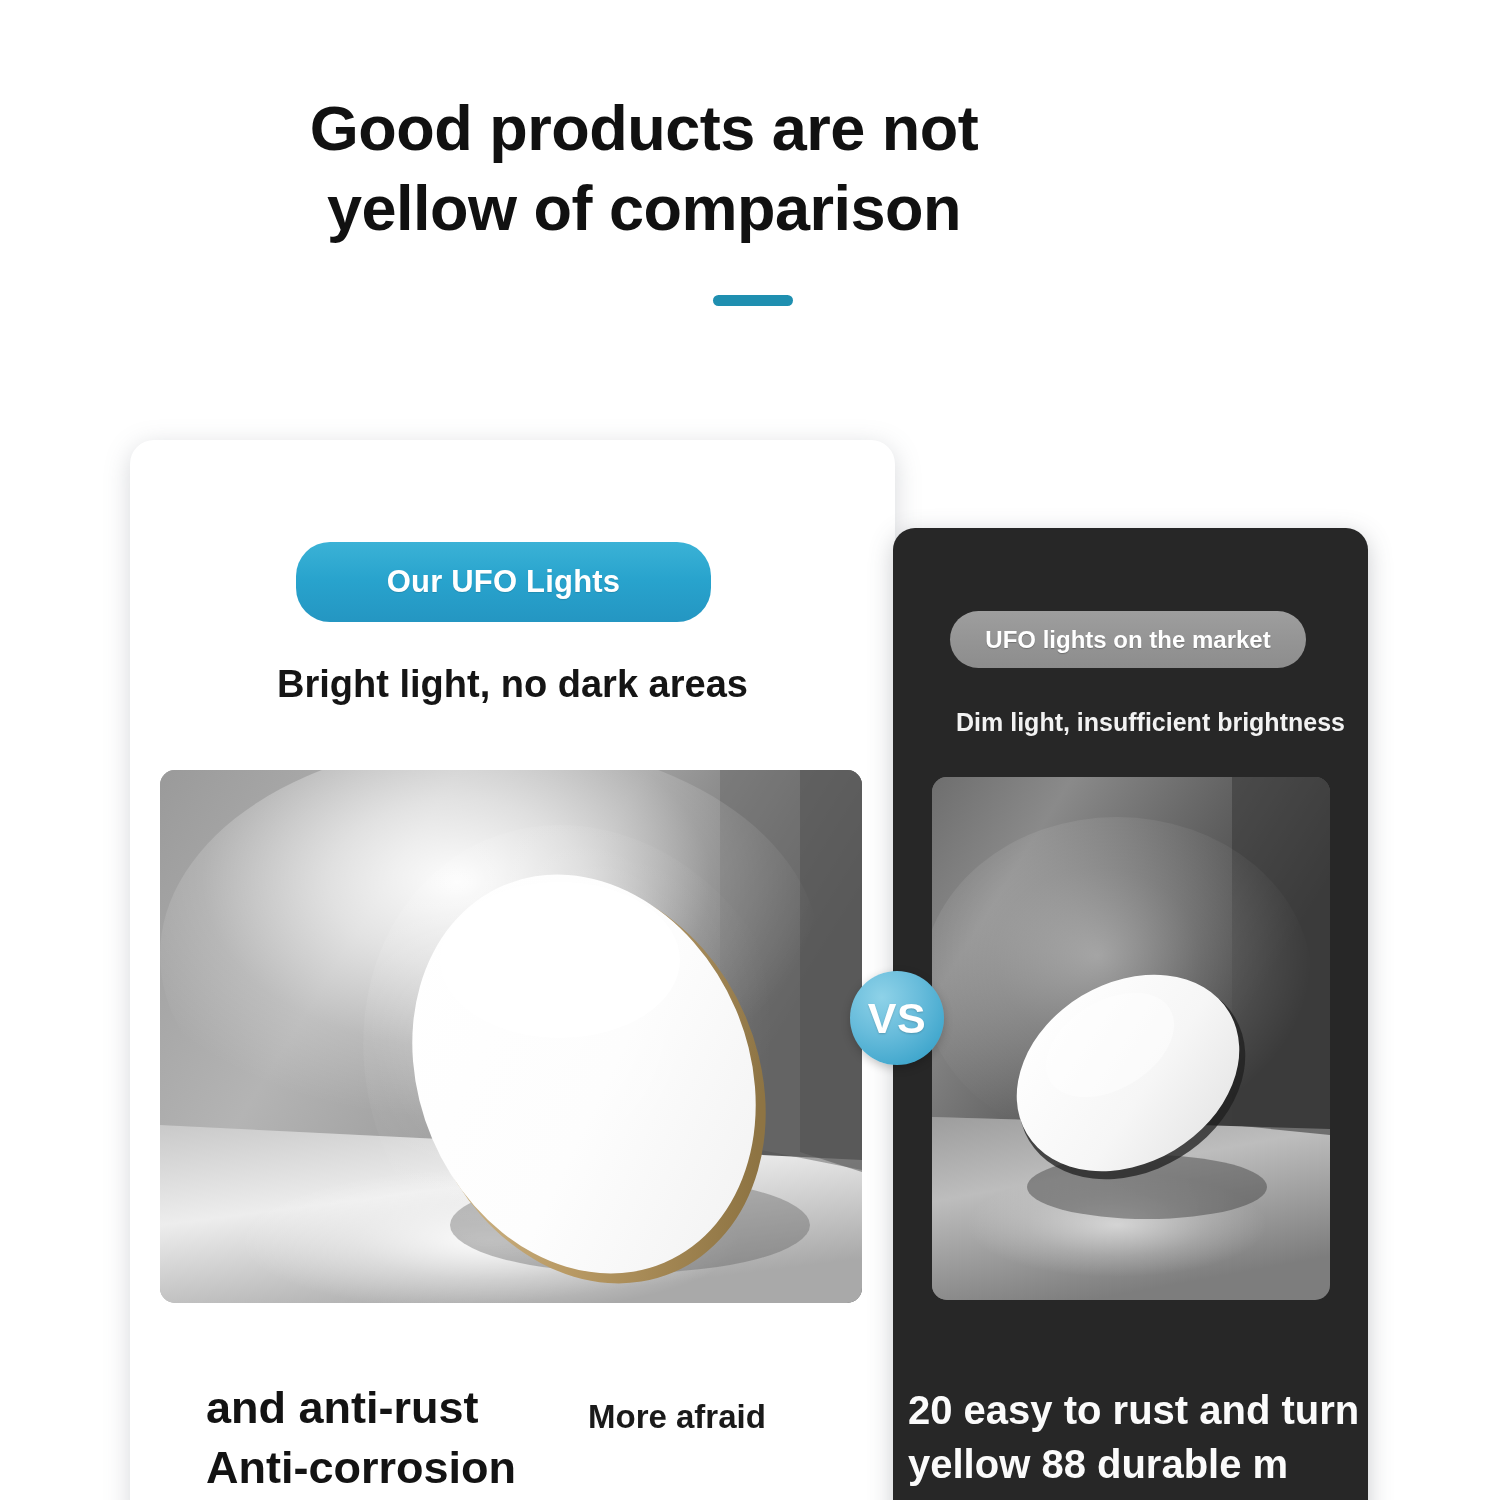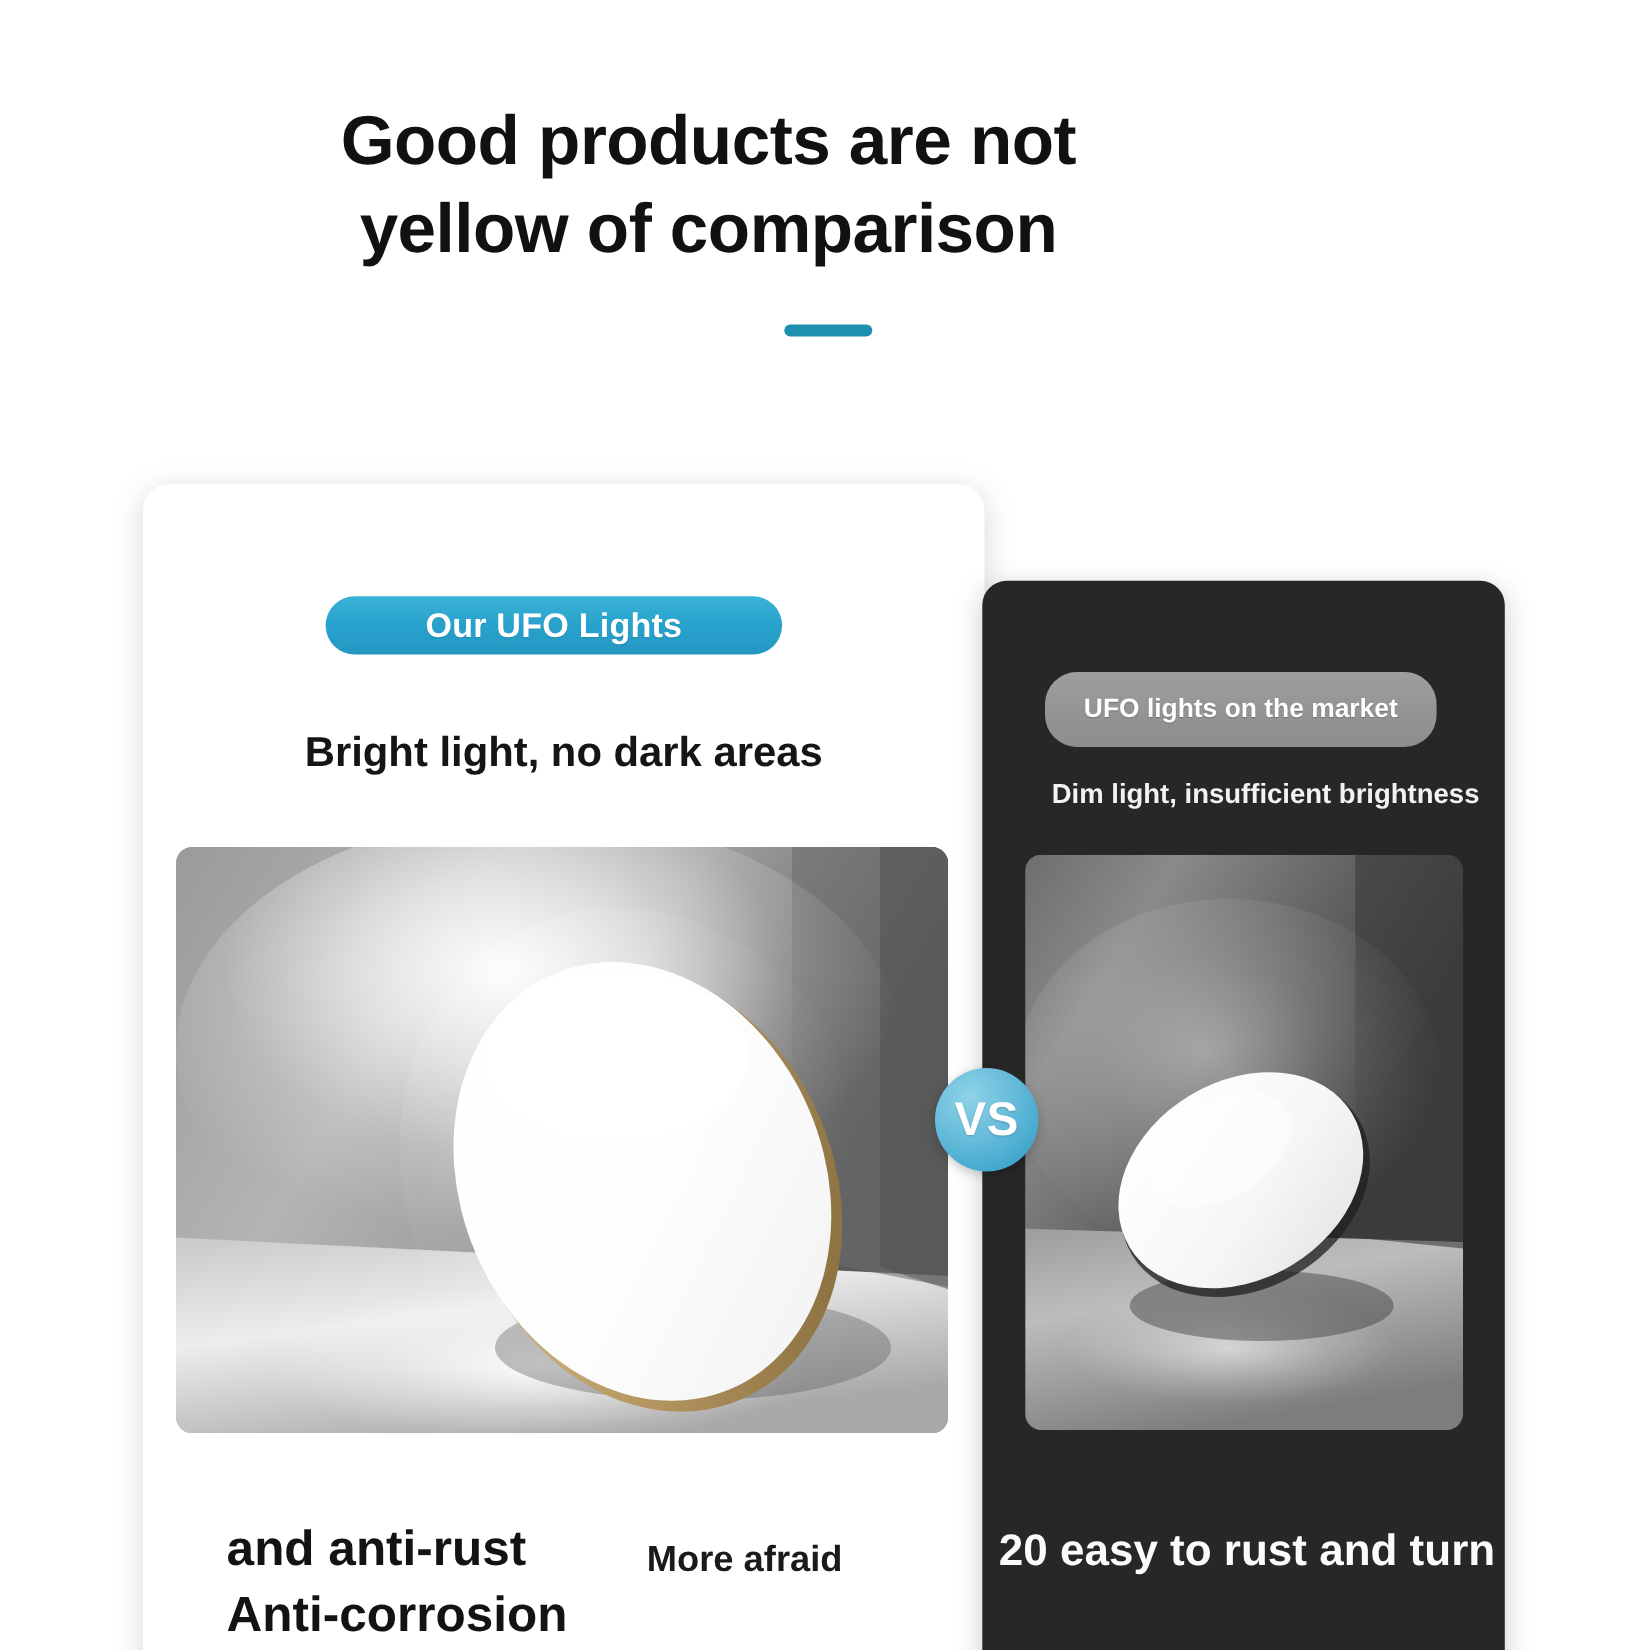--- a/index.html
+++ b/index.html
@@ -42,33 +42,33 @@
     width:475px; height:1010px;
     background:#272727;
     border-radius:22px;
     box-shadow:0 6px 24px rgba(80,85,95,0.30);
     z-index:3;
   }
 
   
   .pill-blue {
     position:absolute; left:296px; top:542px;
-    width:415px; height:53px;
+    width:415px; height:80px;
     border-radius:34px;
     background:linear-gradient(180deg,#3bb2d6 0%,#28a3cd 48%,#2496c2 100%);
     z-index:6;
     display:flex; align-items:center; justify-content:center;
   }
   .pill-blue span {
     color:#ffffff; font-size:31px; font-weight:bold; letter-spacing:0.2px;
     text-shadow:0 1px 1px rgba(0,0,0,0.12);
   }
   .pill-gray {
     position:absolute; left:950px; top:611px;
-    width:356px; height:68px;
+    width:356px; height:57px;
     border-radius:29px;
     background:linear-gradient(180deg,#9e9e9e 0%,#949494 55%,#8d8d8d 100%);
     z-index:6;
     display:flex; align-items:center; justify-content:center;
   }
   .pill-gray span {
     color:#ffffff; font-size:24px; font-weight:bold;
     text-shadow:0 1px 1px rgba(0,0,0,0.25);
   }
 
@@ -273,15 +273,16 @@
   </div>
 
   <div class="bottom-left-big">
     <span>and anti-rust</span>
     <span>Anti-corrosion</span>
   </div>
   <div class="bottom-left-small">More afraid</div>
 
   <div class="bottom-right-big">
     <span>20 easy to rust and turn</span>
+    <span>yellow 88 durable m</span>
   </div>
 
 </div>
 
 </body></html>

